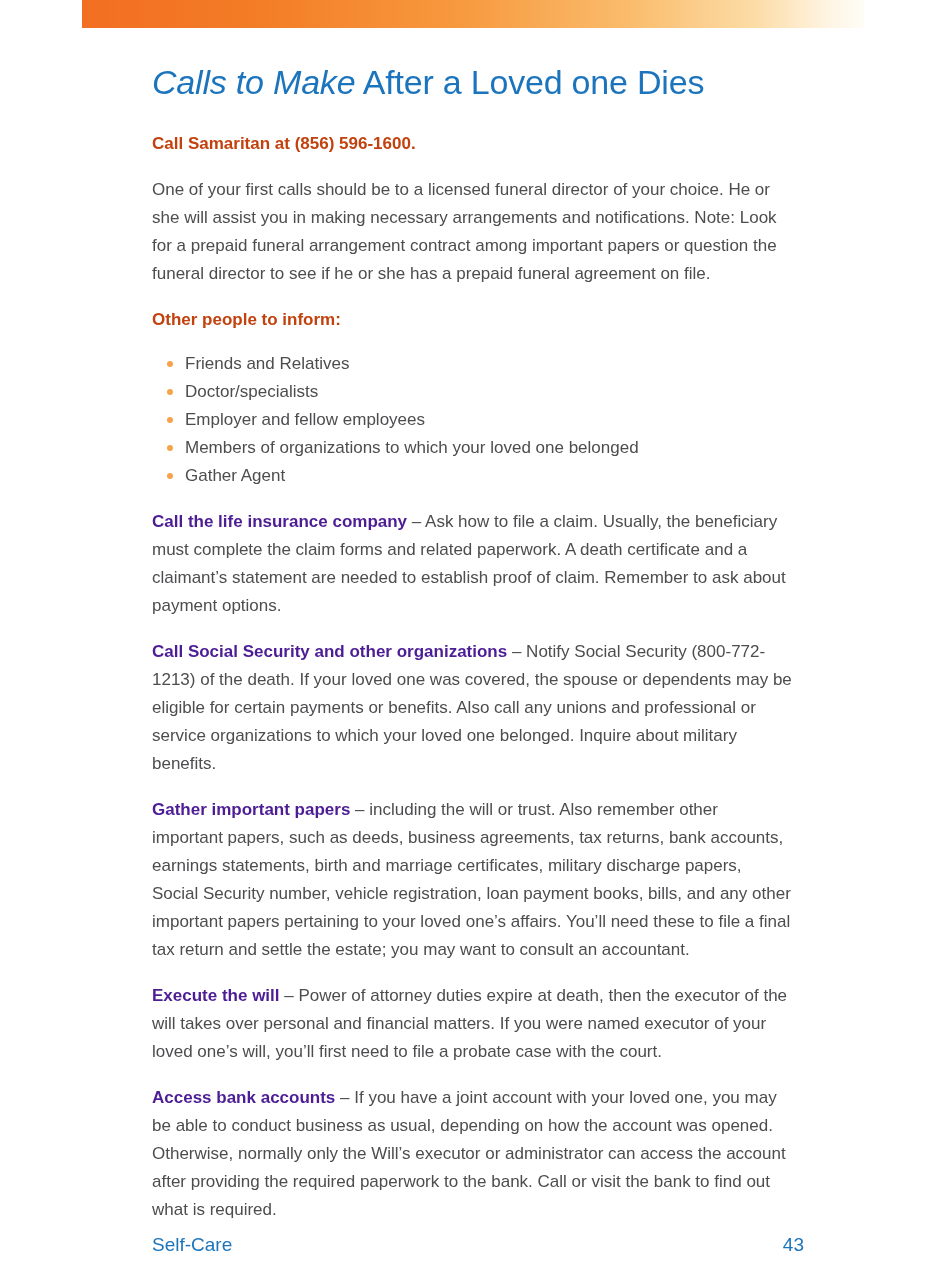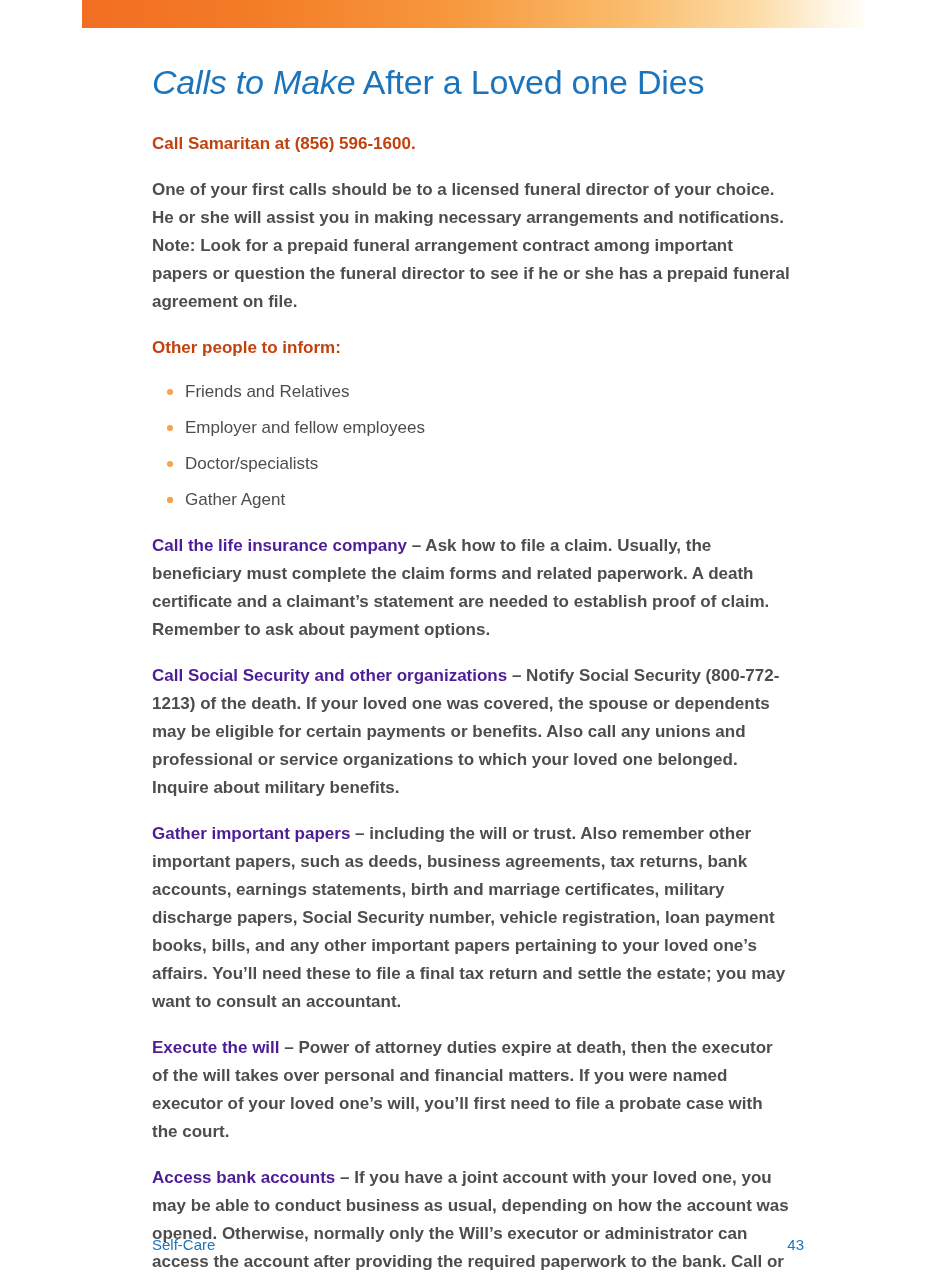--- a/index.html
+++ b/index.html
@@ -38,52 +38,51 @@
     font-weight: 400;
     color: #1c75bc;
     letter-spacing: -0.2px;
   }
   h1.title .t-italic { font-style: italic; }
   .bold-line {
     margin: 0 0 18px 0;
     font-weight: bold;
     color: #c2410c;
   }
-  p.para { margin: 0 8px 18px 0; font-weight: bold; }
+  p.para { margin: 0 8px 18px 0; }
   p.para strong { color: #4c1d95; }
   .list-head { margin-bottom: 16px; }
   ul.bullets {
     list-style: none;
     margin: 2px 0 18px 0;
     padding: 0;
   }
   ul.bullets li {
     position: relative;
     padding-left: 33px;
     line-height: 28px;
-    margin-top: 8px;
   }
   ul.bullets .dot {
     position: absolute;
     left: 15px;
     top: 11px;
     width: 6px;
     height: 6px;
     border-radius: 50%;
     background: #f6a24d;
   }
   .footer {
     position: absolute;
     left: 70px;
     right: 60px;
     bottom: 26px;
     display: flex;
     justify-content: space-between;
     color: #1c75bc;
-    font-size: 15px;
+    font-size: 19px;
     line-height: 18px;
   }
 </style>
 </head>
 <body>
 
 <div class="page">
   <div class="top-bar"></div>
 
   <div class="content">
@@ -98,28 +97,29 @@
 
     <p class="bold-line list-head">Other people to inform:</p>
 
     <ul class="bullets">
       <li>
         <span class="dot"></span>
         <span>Friends and Relatives</span>
       </li>
       <li>
         <span class="dot"></span>
+        <span>Doctor/specialists</span>
+      </li>
+      <li>
+        <span class="dot"></span>
         <span>Employer and fellow employees</span>
       </li>
       <li>
         <span class="dot"></span>
-        <span>Doctor/specialists</span>
-      </li>
-      <li>
-        <span class="dot"></span>
+        <span>Members of organizations to which your loved one belonged</span>
       </li>
       <li>
         <span class="dot"></span>
         <span>Gather Agent</span>
       </li>
     </ul>
 
     <p class="para">
       <strong>Call the life insurance company</strong>
       <span>– Ask how to file a claim. Usually, the beneficiary must complete the claim forms and related paperwork. A death certificate and a claimant’s statement are needed to establish proof of claim. Remember to ask about payment options.</span>

